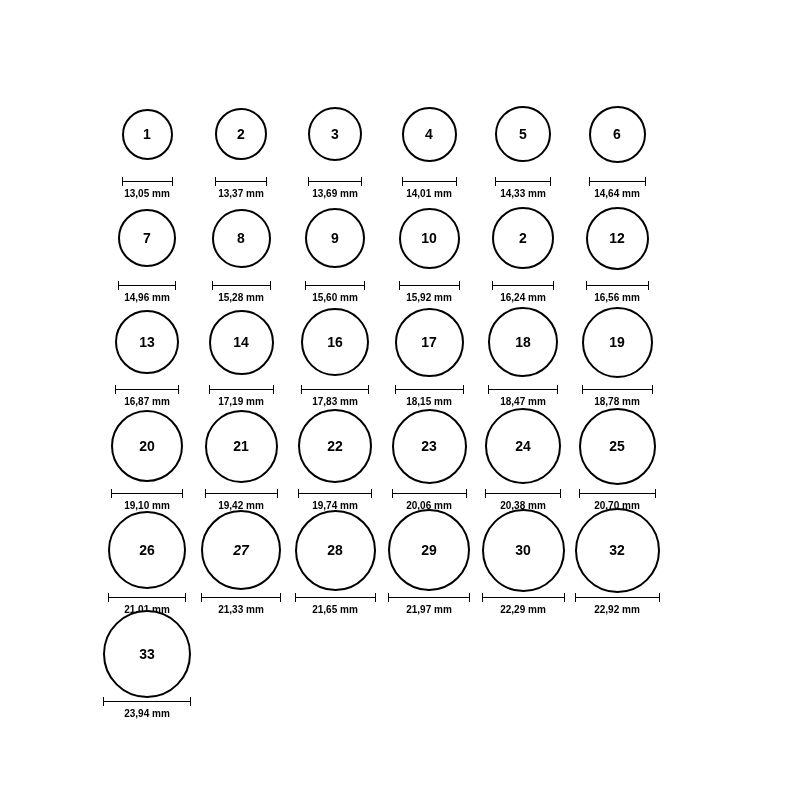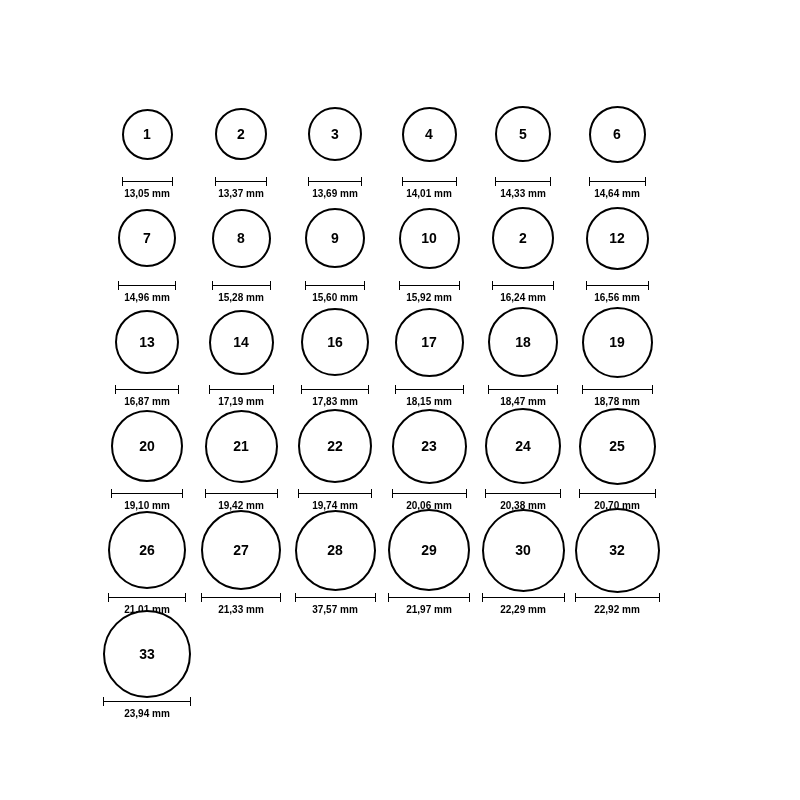--- a/index.html
+++ b/index.html
@@ -364,39 +364,39 @@
             <span class="ring-label">26</span>
           </div>
         </div>
         <div class="measure">
           <div class="bar" style="width: 78px;"></div>
         </div>
         <div class="mm-label">21,01 mm</div>
       </div>
       <div class="cell">
         <div class="ring-wrap">
-          <div class="ring" style="width: 80px; height: 80px;">
+          <div class="ring" style="width: 80px; height: 80px; font-style: italic;">
             <span class="ring-label">27</span>
           </div>
         </div>
         <div class="measure">
           <div class="bar" style="width: 80px;"></div>
         </div>
         <div class="mm-label">21,33 mm</div>
       </div>
       <div class="cell">
         <div class="ring-wrap">
           <div class="ring" style="width: 81px; height: 81px;">
             <span class="ring-label">28</span>
           </div>
         </div>
         <div class="measure">
           <div class="bar" style="width: 81px;"></div>
         </div>
-        <div class="mm-label">37,57 mm</div>
+        <div class="mm-label">21,65 mm</div>
       </div>
       <div class="cell">
         <div class="ring-wrap">
           <div class="ring" style="width: 82px; height: 82px;">
             <span class="ring-label">29</span>
           </div>
         </div>
         <div class="measure">
           <div class="bar" style="width: 82px;"></div>
         </div>

